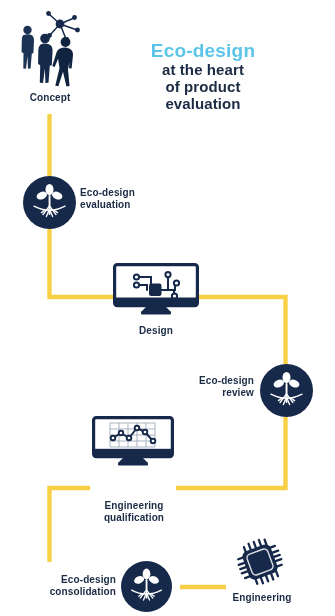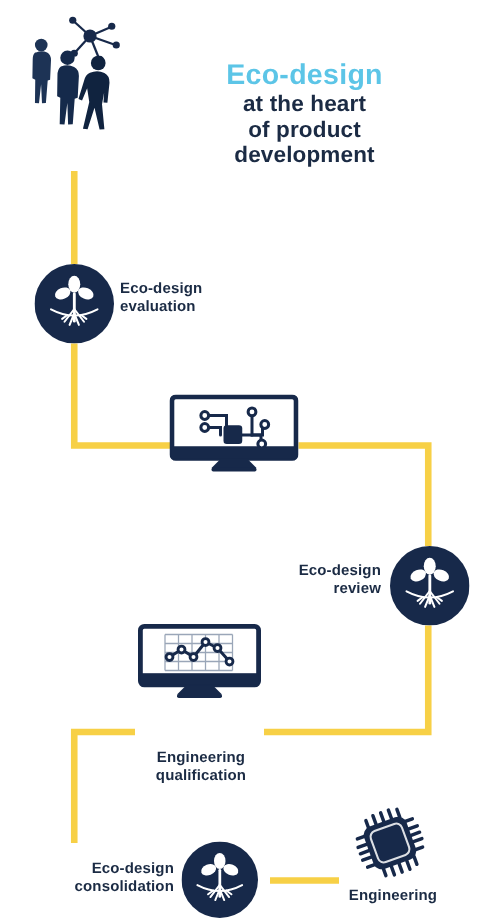--- a/index.html
+++ b/index.html
@@ -89,21 +89,21 @@
       <path d="M90 488 L49.5 488 L49.5 562"></path>
 
       <line x1="180" y1="587" x2="226" y2="587"></line>
     </g>
   </svg>
 
   <div id="heading">
     <div class="h-main">Eco-design</div>
     <div class="h-sub">at the heart
 of product
-development</div>
+evaluation</div>
   </div>
 
   <svg id="concept-icon" viewBox="0 0 72 82" xmlns="http://www.w3.org/2000/svg">
     <g fill="#17294a">
 
       <g stroke="#17294a" stroke-width="1.5">
         <line x1="46" y1="16" x2="35" y2="6"></line>
         <line x1="46" y1="16" x2="60" y2="10"></line>
         <line x1="46" y1="16" x2="63" y2="22"></line>
         <line x1="46" y1="16" x2="52" y2="31"></line>
@@ -125,20 +125,21 @@
         <circle cx="31" cy="30.5" r="4.8"></circle>
         <path d="M26.6 36.4 q4.6-2 8.8 0.2 q3.2 1.7 3.2 6 l-0.8 14.6 l-2 0.6 l-1.3 17 l-3.1 0.2 l-0.5-14.4 l-1.9 14.4 l-3.2-0.2 l0.4-17.6 l-2.1-1.1 l0.2-13.8 q0-4 2.3-5.9 z"></path>
       </g>
 
       <g fill="#10233f">
         <circle cx="51.5" cy="34" r="4.9"></circle>
         <path d="M46 40.5 q5-2.2 9.6 0.2 q3.6 1.9 3.4 6.4 l-1.4 13.4 l-2.6-0.2 l0.4-6.4 l-1.4 7.6 l1.6 16.6 l-3.2 0.3 l-3.4-14.6 l-4.6 14.4 l-3.1-0.4 l4.2-17.8 l-1.4-9.2 l-3.4 8.2 l-2.4-1 l4.2-13.6 q0.9-2.8 3.5-3.9 z"></path>
       </g>
     </g>
   </svg>
+  <div class="lbl center" id="lbl-concept">Concept</div>
 
   <svg id="eval-circle" viewBox="0 0 53 53" xmlns="http://www.w3.org/2000/svg">
     <circle cx="26.5" cy="26.5" r="26.5" fill="#17294a"></circle>
     <g fill="#ffffff">
       <ellipse cx="26.5" cy="13.5" rx="4" ry="5.6"></ellipse>
       <ellipse cx="18.8" cy="19.6" rx="5.4" ry="3.7" transform="rotate(-22 18.8 19.6)"></ellipse>
       <ellipse cx="34.2" cy="19.6" rx="5.4" ry="3.7" transform="rotate(22 34.2 19.6)"></ellipse>
       <rect x="25.6" y="19" width="1.9" height="20" rx="0.9"></rect>
     </g>
     <g stroke="#ffffff" stroke-width="1.35" fill="none" stroke-linecap="round">
@@ -169,20 +170,21 @@
     </g>
     <g fill="#ffffff" stroke="#17294a" stroke-width="2">
       <circle cx="23.5" cy="14" r="2.6"></circle>
       <circle cx="23.5" cy="22" r="2.6"></circle>
       <circle cx="55" cy="11.6" r="2.6"></circle>
       <circle cx="63.5" cy="20" r="2.6"></circle>
       <circle cx="61.5" cy="33" r="2.6"></circle>
     </g>
     <rect x="36" y="20.5" width="12.5" height="12.5" rx="2.2" fill="#17294a"></rect>
   </svg>
+  <div class="lbl center" id="lbl-design">Design</div>
 
   <svg id="review-circle" viewBox="0 0 53 53" xmlns="http://www.w3.org/2000/svg">
     <circle cx="26.5" cy="26.5" r="26.5" fill="#17294a"></circle>
     <g fill="#ffffff">
       <ellipse cx="26.5" cy="13.5" rx="4" ry="5.6"></ellipse>
       <ellipse cx="18.8" cy="19.6" rx="5.4" ry="3.7" transform="rotate(-22 18.8 19.6)"></ellipse>
       <ellipse cx="34.2" cy="19.6" rx="5.4" ry="3.7" transform="rotate(22 34.2 19.6)"></ellipse>
       <rect x="25.6" y="19" width="1.9" height="20" rx="0.9"></rect>
     </g>
     <g stroke="#ffffff" stroke-width="1.35" fill="none" stroke-linecap="round">

